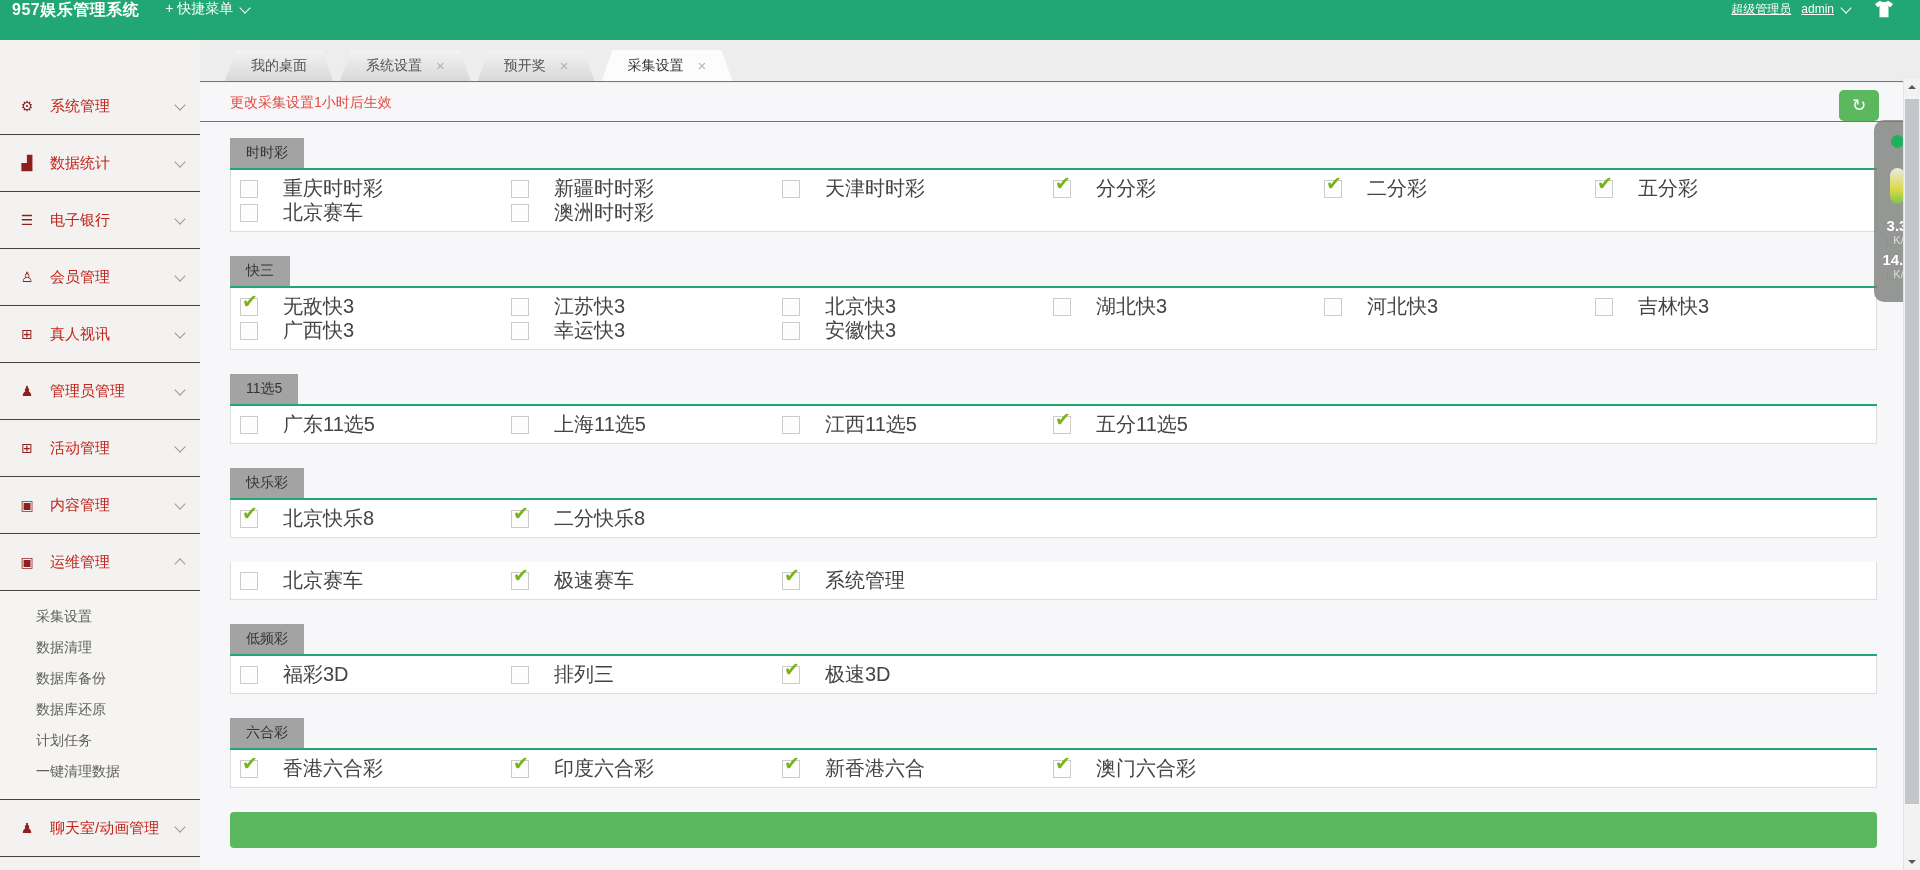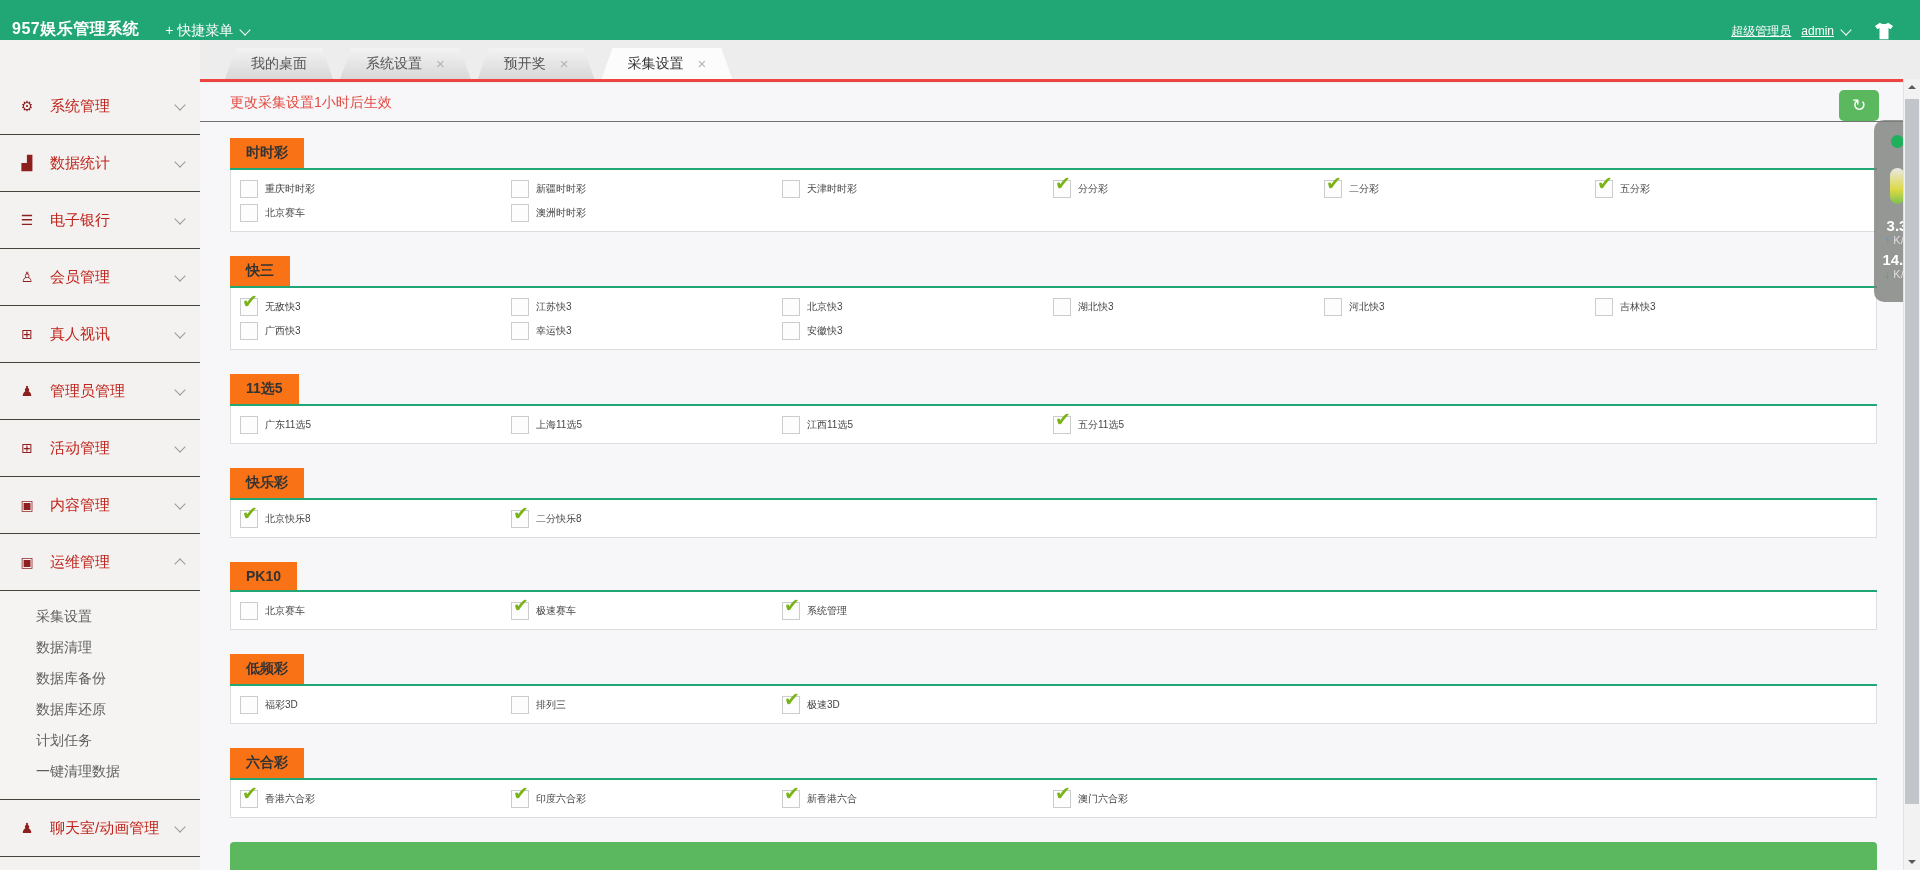--- a/index.html
+++ b/index.html
@@ -2,21 +2,21 @@
 <html><head>
 <meta charset="utf-8">
 <style>
   html,body{margin:0;padding:0;}
   .screen{position:relative;width:1920px;height:870px;overflow:hidden;
           background:#eef0ef;font-family:"Liberation Sans","DejaVu Sans",sans-serif;
           -webkit-font-smoothing:antialiased;}
 
   
   .topbar{position:absolute;left:0;top:0;width:1920px;height:40px;background:#21a676;
-          display:flex;align-items:flex-end;color:#fff;}
+          display:flex;align-items:flex-start;color:#fff;}
   .brand{margin-left:12px;font-size:16px;font-weight:bold;letter-spacing:.5px;}
   .quickmenu{margin-left:26px;font-size:14px;display:flex;align-items:center;cursor:pointer;}
   .topbar-right{margin-left:auto;display:flex;align-items:center;font-size:12px;text-decoration:underline;}
   .chev{display:inline-block;width:7px;height:7px;border-right:1.5px solid currentColor;
         border-bottom:1.5px solid currentColor;transform:rotate(45deg);margin:-3px 0 0 8px;}
   .chev.up{transform:rotate(225deg);margin-top:4px;}
   .tshirt{margin:0 26px 0 24px;display:flex;}
 
   
   .sidebar{position:absolute;left:0;top:40px;width:200px;height:830px;background:#f3f2f0;}
@@ -29,42 +29,42 @@
   .sb-sub{padding:10px 0 12px 0;border-bottom:1px solid #45463b;background:#f5f4f2;}
   .sb-sub-item{height:31px;line-height:31px;padding-left:36px;font-size:14px;color:#5f5f5f;cursor:pointer;}
 
   
   .handle{position:absolute;left:200px;top:408px;width:13px;height:56px;background:#e7e6e8;
           border-radius:0 7px 7px 0;display:flex;align-items:center;justify-content:center;cursor:pointer;}
   .handle i{display:block;width:0;height:0;border:5px solid transparent;border-right-color:#9b9b9b;margin-left:-5px;}
 
   
   .tabband{position:absolute;left:200px;top:40px;width:1720px;height:42px;background:#ededee;
-           border-bottom:3px solid #ef4444;display:flex;align-items:flex-end;padding-left:25px;box-sizing:border-box;}
+           border-bottom:1px solid #ef4444;display:flex;align-items:flex-end;padding-left:25px;box-sizing:border-box;}
   .tab{height:31px;line-height:31px;padding:0 26px;margin-right:7px;font-size:14px;color:#555;
        background:linear-gradient(#f3f3f3,#d8d8d8);cursor:pointer;display:flex;align-items:center;
        clip-path:polygon(11px 0,calc(100% - 11px) 0,100% 100%,0 100%);}
   .tab.active{background:#fcfcfd;color:#333;}
   .tab-close{margin-left:14px;color:#b2b2b2;font-size:15px;line-height:1;cursor:pointer;}
 
   
   .main{position:absolute;left:200px;top:83px;width:1703px;height:787px;background:#f7f6f8;overflow:hidden;}
   .notice{padding:11px 0 9px 30px;font-size:14px;color:#e14b42;border-bottom:1px solid #737373;}
   .refresh-btn{position:absolute;top:7px;right:24px;width:40px;height:31px;background:#5bb85f;border:none;
                border-radius:5px;color:#fff;font-size:17px;cursor:pointer;display:flex;align-items:center;justify-content:center;}
   .sections{padding:16px 26px 0 30px;}
   .section{margin-bottom:24px;}
   .sec-headrow{border-bottom:2px solid #21a676;display:flex;}
-  .sec-head{background:#f97316;padding:6px 16px;font-size:14px;font-weight:bold;color:#333;}
+  .sec-head{background:#a3a3a3;padding:6px 16px;font-size:14px;font-weight:normal;color:#333;}
   .sec-body{background:#fff;border:1px solid #ddd;border-top:none;padding:7px 0;
             display:grid;grid-template-columns:repeat(6,271px);row-gap:1px;}
   .cb-cell{display:flex;align-items:center;height:23px;padding-left:9px;cursor:pointer;}
   .cb{position:relative;width:16px;height:16px;border:1px solid #ccc;background:#fdfdfd;flex-shrink:0;}
   .ckmark{position:absolute;left:1px;top:-9px;font-size:19px;font-weight:bold;color:#7ab317;}
-  .cb-label{margin-left:7px;font-size:10px;color:#444;}
+  .cb-label{margin-left:25px;font-size:20px;color:#444;}
   .submit-bar{height:36px;background:#5bb85f;border-radius:4px;margin-top:4px;cursor:pointer;}
 
   
   .speed{position:absolute;left:1874px;top:120px;width:46px;height:182px;background:rgba(124,128,124,.8);
          border-radius:10px;display:flex;flex-direction:column;align-items:center;z-index:5;}
   .dot{width:13px;height:13px;border-radius:50%;background:#1fb05c;margin-top:15px;}
   .pill{width:15px;height:36px;border-radius:8px;margin-top:20px;
         background:linear-gradient(180deg,#e9e9e6 0%,#dcd944 60%,#7cc24f 100%);}
   .spd-val{margin-top:14px;font-size:15px;font-weight:bold;color:#fff;line-height:16px;}
   .spd-unit{font-size:11px;color:#ddd;line-height:12px;}
@@ -322,23 +322,20 @@
             </label>
             <label class="cb-cell">
               <span class="cb checked">
                 <span class="ckmark">✔</span>
               </span>
               <span class="cb-label">二分快乐8</span>
             </label>
           </div>
         </section>
         <section class="section">
-          <div class="sec-headrow">
-            <div class="sec-head">PK10</div>
-          </div>
           <div class="sec-body">
             <label class="cb-cell">
               <span class="cb"></span>
               <span class="cb-label">北京赛车</span>
             </label>
             <label class="cb-cell">
               <span class="cb checked">
                 <span class="ckmark">✔</span>
               </span>
               <span class="cb-label">极速赛车</span>

